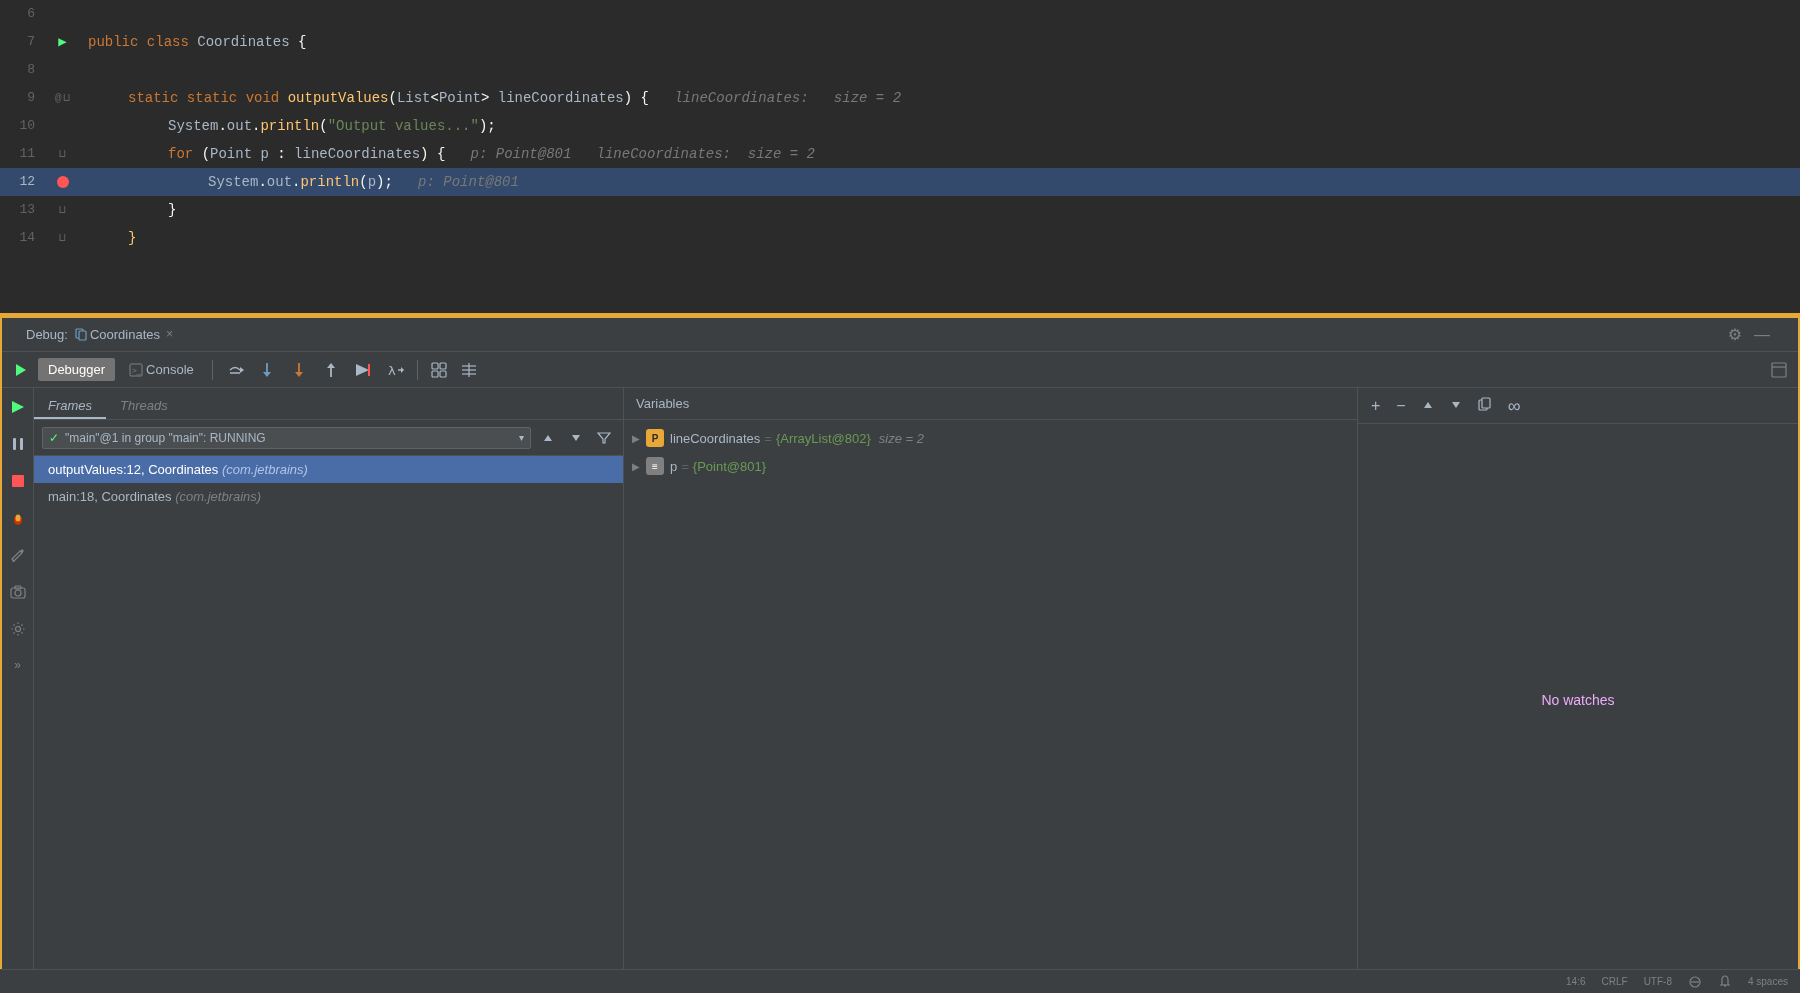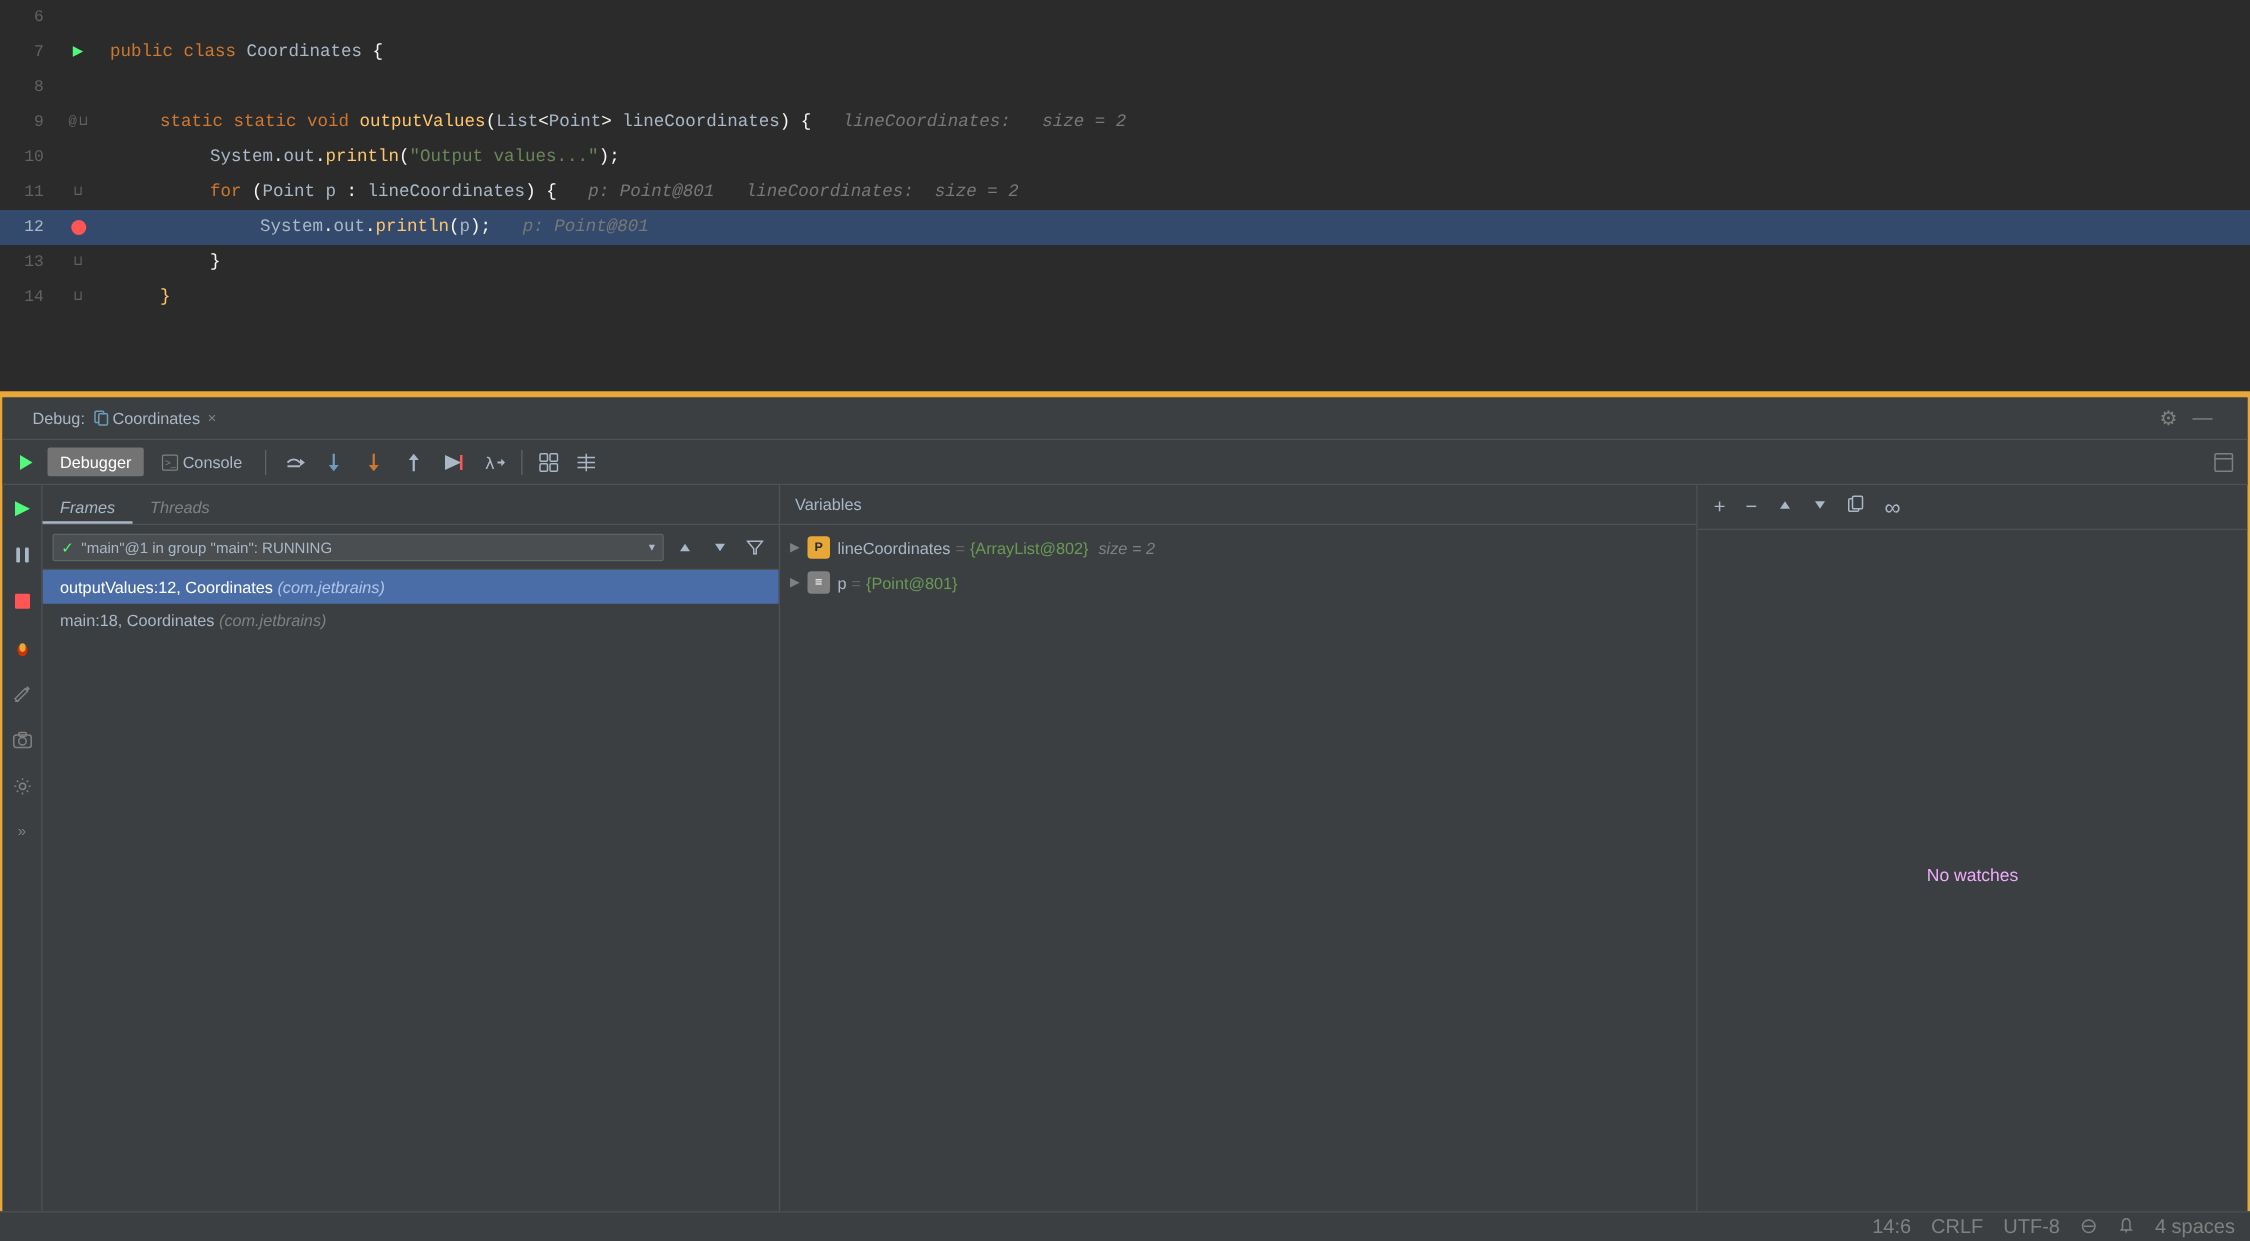--- a/index.html
+++ b/index.html
@@ -411,21 +411,21 @@
       width: 1800px;
       height: 24px;
       background: #3c3f41;
       border-top: 1px solid #4e5254;
       display: flex;
       align-items: center;
       justify-content: flex-end;
       padding: 0 12px;
       gap: 16px;
       font-family: Arial, sans-serif;
-      font-size: 16px;
+      font-size: 10px;
       color: #808080;
     }
 
     .status-item {
       color: #808080;
     }
 
     
     .annotation-container {
       position: absolute;

